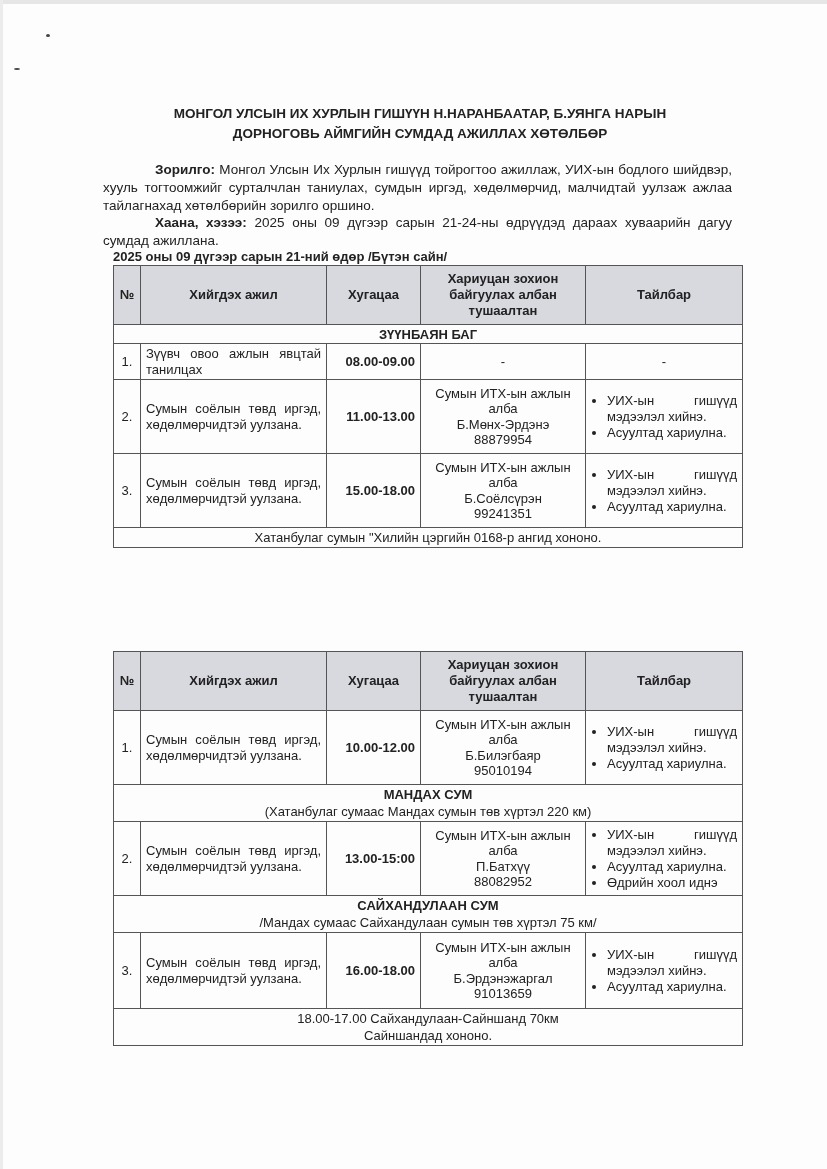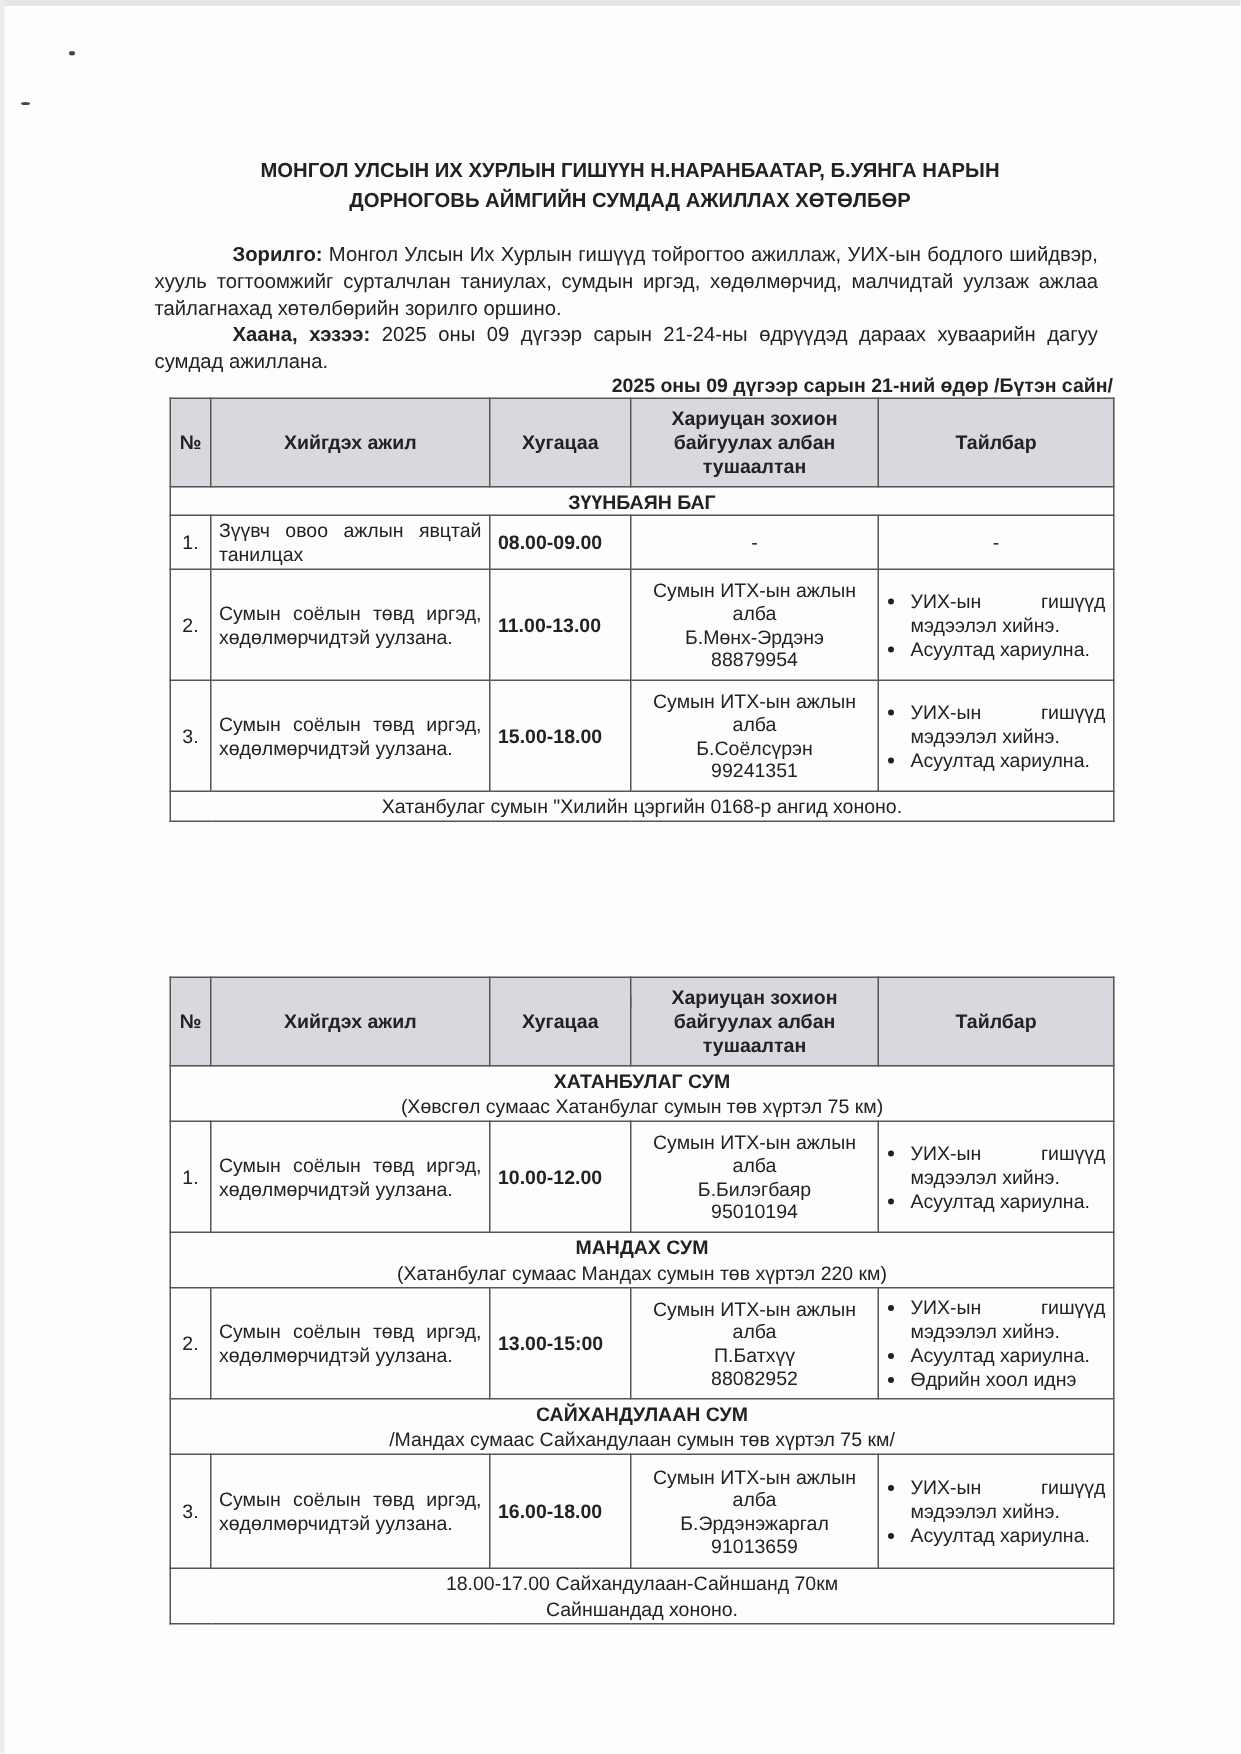--- a/index.html
+++ b/index.html
@@ -5,27 +5,27 @@
   html, body { margin:0; padding:0; }
   body { width:827px; height:1169px; background:#fdfdfd; position:relative; overflow:hidden;
          font-family:"Liberation Sans", sans-serif; color:#222; }
   .scan-edge-top { position:absolute; left:0; top:0; width:827px; height:4px; background:#e6e6e6; }
   .scan-edge-left { position:absolute; left:0; top:0; width:3px; height:1169px; background:#ececec; }
   .speck { position:absolute; background:#444; border-radius:50%; }
   .title { position:absolute; left:100px; top:104px; width:640px; text-align:center;
            font-weight:bold; font-size:13.5px; line-height:20px; }
   .para { position:absolute; left:103px; width:629px; font-size:13.5px; line-height:18px; text-align:justify; }
   .para .lead { font-weight:bold; margin-left:52px; }
-  .day-title { position:absolute; left:113px; width:629px; text-align:right; font-weight:bold; font-size:13px; }
+  .day-title { position:absolute; left:113px; width:629px; text-align:left; font-weight:bold; font-size:13px; }
   table.sched { position:absolute; left:113px; width:629px; border-collapse:collapse; font-size:13px; table-layout:fixed; }
   table.sched td, table.sched th { border:1.3px solid #555; padding:0 5px; vertical-align:middle; }
   table.sched th { background:#d8d9de; font-weight:bold; height:58px; line-height:16px; }
   td.num { text-align:center; }
   td.task { text-align:justify; text-align-last:left; line-height:16px; }
-  td.time { text-align:left; font-weight:bold; }
+  td.time { text-align:right; font-weight:bold; }
   td.resp { text-align:center; line-height:15.5px; }
   td.note ul { margin:0; padding-left:16px; line-height:16px; }
   td.note li { text-align:justify; }
   td.section { text-align:center; line-height:17px; }
   td.section .sname { font-weight:bold; }
   td.center { text-align:center; }
 </style>
 </head>
 <body>
 
@@ -125,26 +125,20 @@
       <col style="width:157px">
     </colgroup>
   <tbody>
       <tr>
     <th>№</th>
     <th>Хийгдэх ажил</th>
     <th>Хугацаа</th>
     <th>Хариуцан зохион байгуулах албан тушаалтан</th>
     <th>Тайлбар</th>
   </tr>
-  <tr style="height:37px;">
-    <td colspan="5" class="section">
-      <div class="sname">ХАТАНБУЛАГ СУМ</div>
-      <div>(Хөвсгөл сумаас Хатанбулаг сумын төв хүртэл 75 км)</div>
-    </td>
-  </tr>
   <tr style="height:74px;">
     <td class="num">1.</td>
     <td class="task">Сумын соёлын төвд иргэд, хөдөлмөрчидтэй уулзана.</td>
     <td class="time">10.00-12.00</td>
     <td class="resp">
       <div>Сумын ИТХ-ын ажлын</div>
       <div>алба</div>
       <div>Б.Билэгбаяр</div>
       <div>95010194</div>
     </td>

